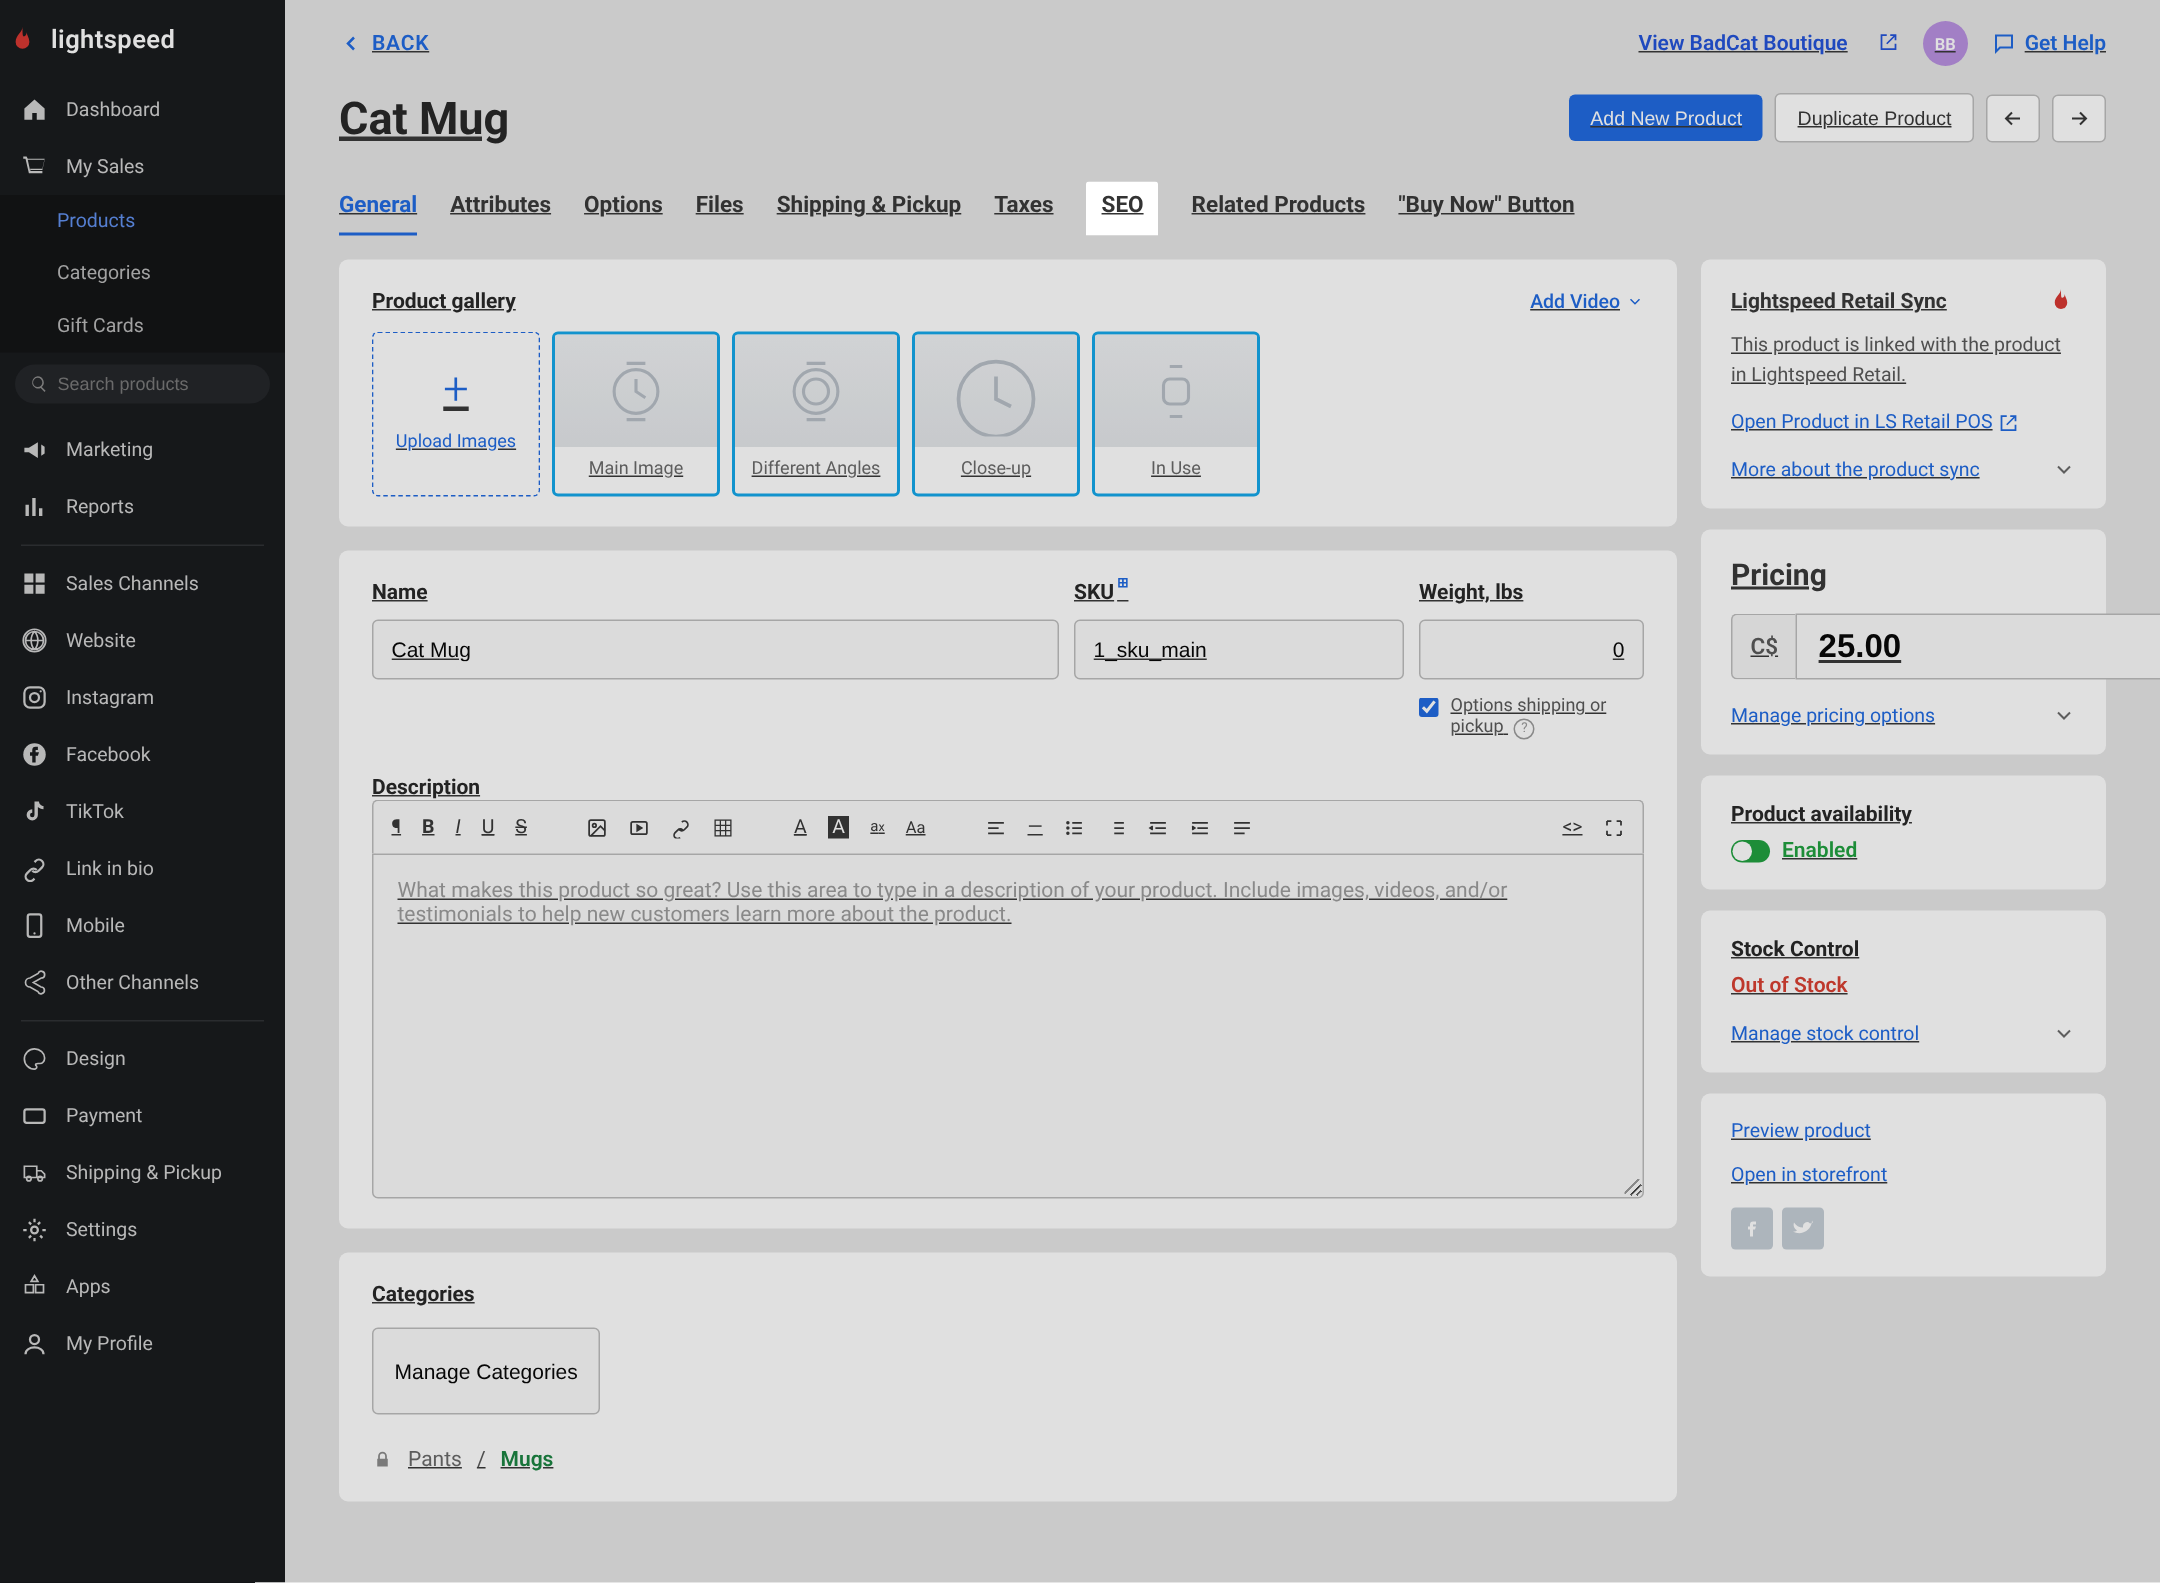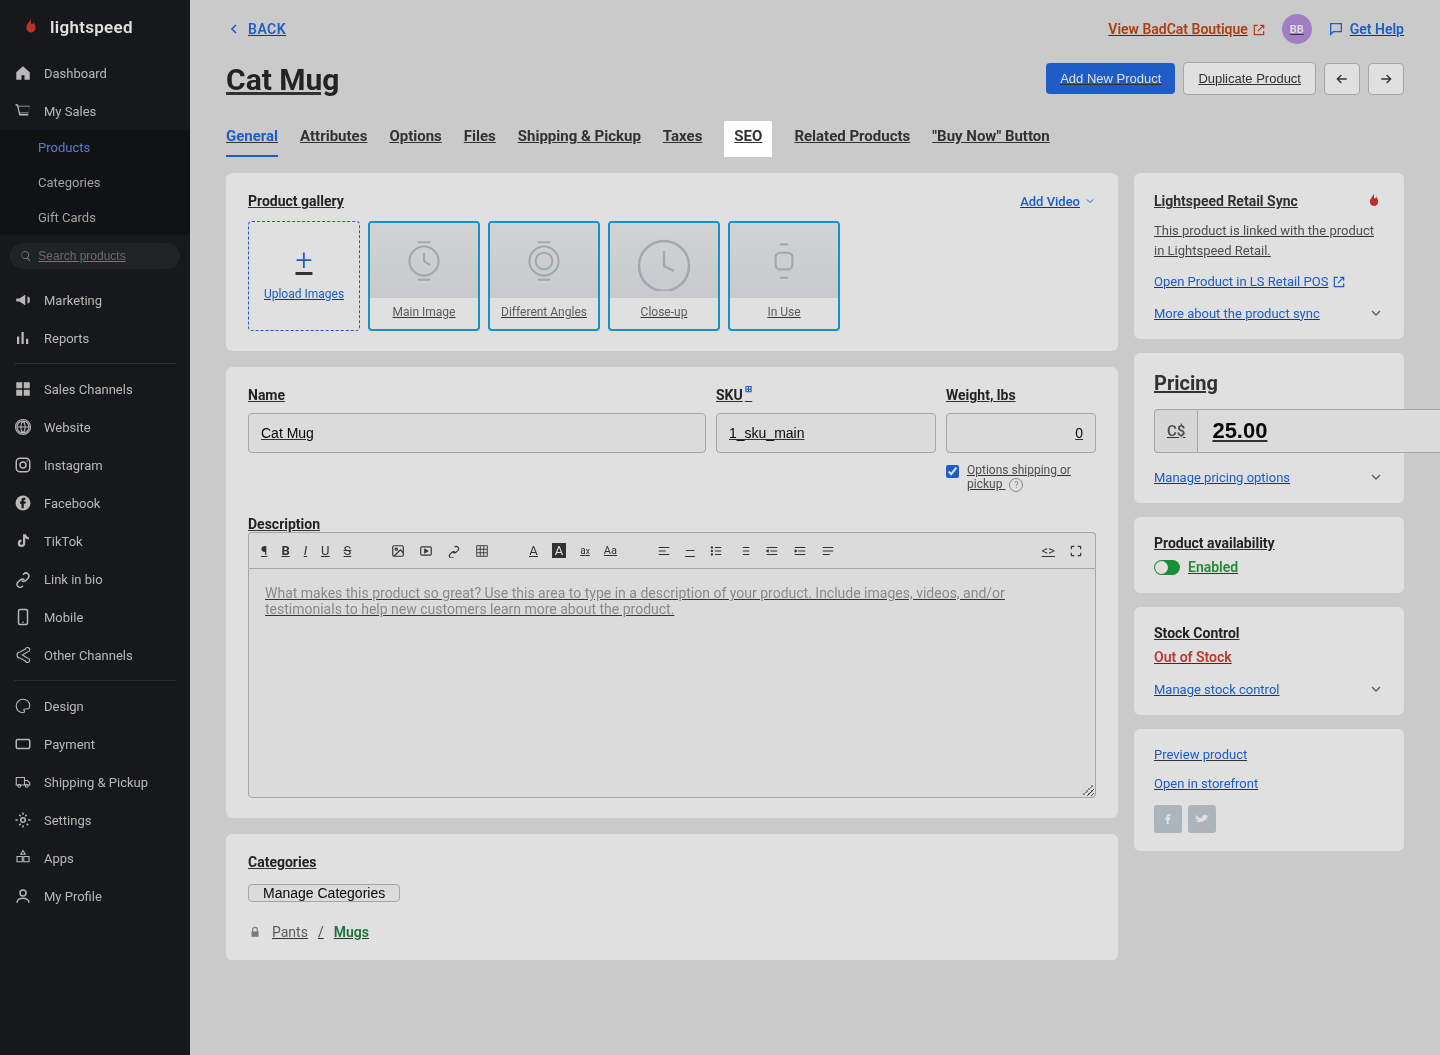--- a/index.html
+++ b/index.html
@@ -5,42 +5,42 @@
 * { margin: 0; padding: 0; box-sizing: border-box; }
 body { font-family: -apple-system, BlinkMacSystemFont, "Segoe UI", Roboto, sans-serif; font-size: 14px; color: #333; background: #f0f0f0; }
 
 .app { display: flex; height: 1055px; width: 1440px; position: relative; }
 
 
 .overlay { position: absolute; inset: 0; background: rgba(50,50,50,0.15); z-index: 100; pointer-events: none; }
 
 
 .sidebar { width: 190px; background: #121417; color: #d0d0d0; display: flex; flex-direction: column; font-size: 13px; flex-shrink: 0; }
-.logo { display: flex; align-items: center; padding: 16px 20px; }
+.logo { display: flex; align-items: center; padding: 16px 4px; }
 .logo-icon { width: 22px; height: 22px; margin-right: 8px; }
 .logo-text { color: #fff; font-size: 17px; font-weight: 600; letter-spacing: 0.3px; }
 .nav-item { display: flex; align-items: center; padding: 10px 14px; cursor: pointer; color: #d0d0d0; }
 .nav-item.active { background: #1a66e0; color: #fff; }
 .nav-icon { width: 18px; height: 18px; margin-right: 12px; display: flex; align-items: center; justify-content: center; fill: currentColor; flex-shrink: 0; }
 .sub-items { background: #0c0d0f; }
 .sub-item { padding: 10px 14px 10px 38px; cursor: pointer; color: #b7b7b7; font-size: 13px; }
 .sub-item.active { color: #5c8dee; }
 .search-box { margin: 8px 10px 12px; display:flex; align-items:center; background:#1e2024; border-radius:20px; padding:6px 10px; }
-.search-box input { background:transparent; border:none; color:#ec4899; font-size:12px; width:100%; outline:none;text-decoration:underline; }
+.search-box input { background:transparent; border:none; color:#ec4899; font-size:12px; width:100%; outline:none; }
 .search-box svg { width:14px; height:14px; margin-right:6px; fill:#888; }
 .divider { height:1px; background:#2a2c30; margin:6px 14px; }
 
 
 .main { flex:1; display:flex; flex-direction:column; background:#e6e6e6; overflow:auto;text-decoration:underline; }
 .topbar { padding: 14px 36px 0; }
 .topbar-row1 { display:flex; align-items:center; justify-content:space-between; }
 .back-link { display:flex; align-items:center; color:#1a66e0; font-weight:600; font-size:14px; cursor:pointer; letter-spacing:0.5px; }
 .back-link svg { width:16px; height:16px; margin-right:6px; stroke:#1a66e0; }
 .top-actions { display:flex; align-items:center; gap:16px; }
-.view-store { color:#c2410c; font-weight:600; font-size:14px; display:flex; align-items:flex-end; gap:4px; }
+.view-store { color:#1d4ed8; font-weight:600; font-size:14px; display:flex; align-items:flex-start; gap:20px; }
 .avatar { width:30px; height:30px; border-radius:50%; background:#b78ee0; color:#fff; display:flex; align-items:center; justify-content:center; font-size:11px; font-weight:600; }
 .get-help { color:#1a66e0; font-weight:600; font-size:14px; display:flex; align-items:center; gap:6px; }
 
 .title-row { display:flex; align-items:flex-start; justify-content:space-between; margin-top:18px; }
 .page-title { font-size:30px; font-weight:700; color:#222; }
 .title-buttons { display:flex; gap:8px; align-items:center; }
 .btn-primary { background:#1a66e0; color:#fff; border:none; padding:8px 14px; border-radius:4px; font-size:13px; cursor:pointer; font-weight:500; }
 .btn-secondary { background:#fff; color:#333; border:1px solid #bbb; padding:8px 14px; border-radius:4px; font-size:13px; cursor:pointer; }
 .btn-icon { width:36px; height:32px; background:#fff; border:1px solid #bbb; border-radius:4px; display:flex; align-items:center; justify-content:center; cursor:pointer; }
 .btn-icon svg { width:16px; height:16px; stroke:#333; }
@@ -77,21 +77,21 @@
 .checkbox-row { margin-top:10px; display:flex; align-items:flex-start; gap:8px; font-size:12px; color:#555; }
 .checkbox-row input { margin-top:2px; accent-color:#1a66e0; }
 .info-icon { width:14px; height:14px; border:1px solid #999; border-radius:50%; display:inline-flex; align-items:center; justify-content:center; font-size:9px; color:#999; margin-left:4px; }
 
 .editor-toolbar { display:flex; align-items:center; gap:14px; height:36px; border:1px solid #bbb; border-bottom:none; border-radius:4px 4px 0 0; padding:0 12px; background:#fafafa; font-size:13px; color:#333; }
 .editor-toolbar .tool { cursor:pointer; display:flex; align-items:center; }
 .editor-toolbar .spacer { flex:1; }
 .editor-area { border:1px solid #bbb; border-radius:0 0 4px 4px; min-height:230px; padding:16px; font-size:14px; color:#999; background:#fafafa; resize: vertical; overflow:auto; position:relative; }
 .editor-area::after { content:""; position:absolute; bottom:2px; right:2px; width:10px; height:10px; background:linear-gradient(135deg, transparent 45%, #999 45%, #999 55%, transparent 55%, transparent 70%, #999 70%, #999 80%, transparent 80%); }
 
-.manage-cat-btn { border:1px solid #bbb; background:#fafafa; padding:0 14px; border-radius:4px; font-size:14px; cursor:pointer; }
+.manage-cat-btn { border:1px solid #bbb; background:#fafafa; padding:20px 14px; border-radius:4px; font-size:14px; cursor:pointer; }
 .cat-path { margin-top:22px; display:flex; align-items:center; gap:10px; color:#555; font-size:14px; }
 .cat-path svg { width:14px; height:14px; fill:#888; }
 .cat-path .crumb { color:#666; }
 .cat-path .crumb.last { color:#15803d; font-weight:600; }
 
 
 .right-col .card { padding:18px 20px; }
 .sync-header { display:flex; justify-content:space-between; align-items:center; }
 .sync-title { font-size:14px; font-weight:700; }
 .flame-icon { width:20px; height:20px; }

